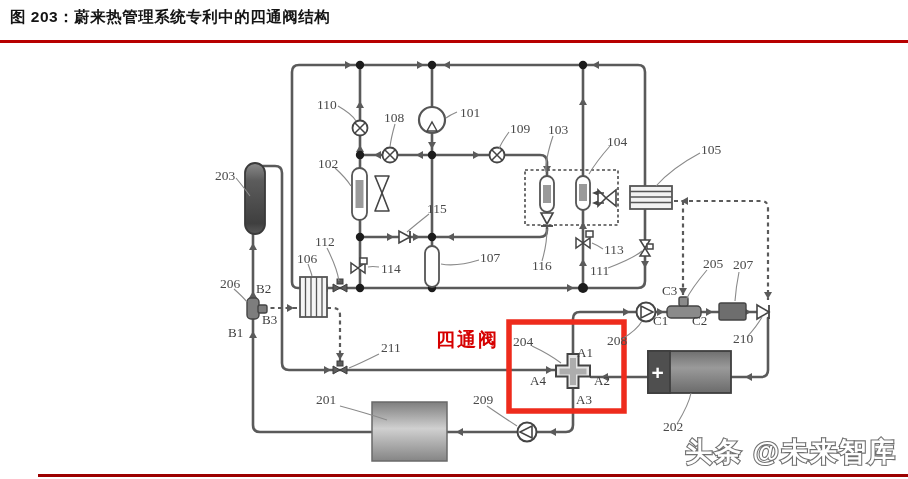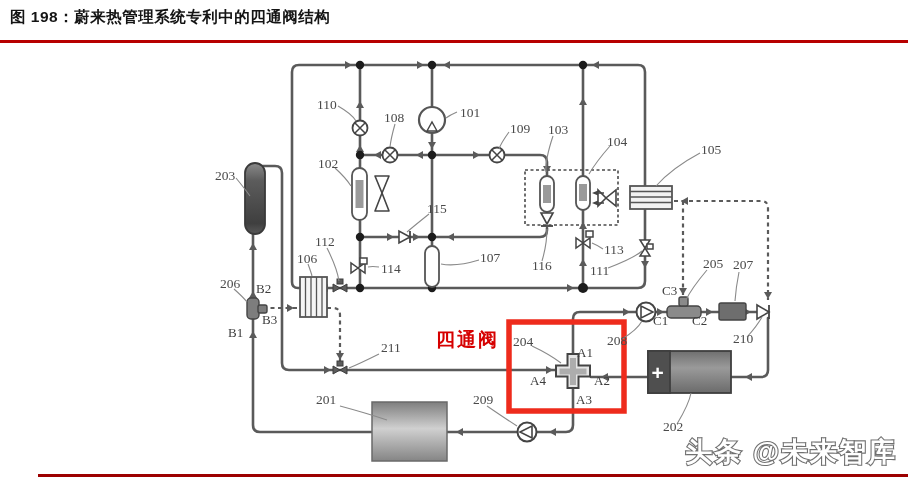--- a/index.html
+++ b/index.html
@@ -15,21 +15,21 @@
   .hl-label{font-family:"Liberation Sans",sans-serif;font-size:19px;font-weight:bold;fill:#d60000;letter-spacing:2px;}
   .wm{font-family:"Liberation Sans",sans-serif;font-size:27px;font-weight:bold;fill:#ffffff;
       stroke:#707070;stroke-width:2.2px;paint-order:stroke;letter-spacing:2px;}
   .plus{font-family:"Liberation Sans",sans-serif;font-size:21px;font-weight:bold;fill:#ffffff;}
 </style>
 </head>
 <body>
 
 <div class="stage">
 
-  <div class="fig-title">图 198：蔚来热管理系统专利中的四通阀结构</div>
+  <div class="fig-title">图 203：蔚来热管理系统专利中的四通阀结构</div>
   <div class="title-rule"></div>
 
   <svg width="908" height="479" viewBox="0 0 908 479">
     <defs>
       <linearGradient id="grad203" x1="0" y1="0" x2="0" y2="1">
         <stop offset="0" stop-color="#8a8a8a"></stop>
           <stop offset="0.25" stop-color="#5c5c5c"></stop>
         <stop offset="0.85" stop-color="#3f3f3f"></stop>
           <stop offset="1" stop-color="#585858"></stop>
       </linearGradient>

